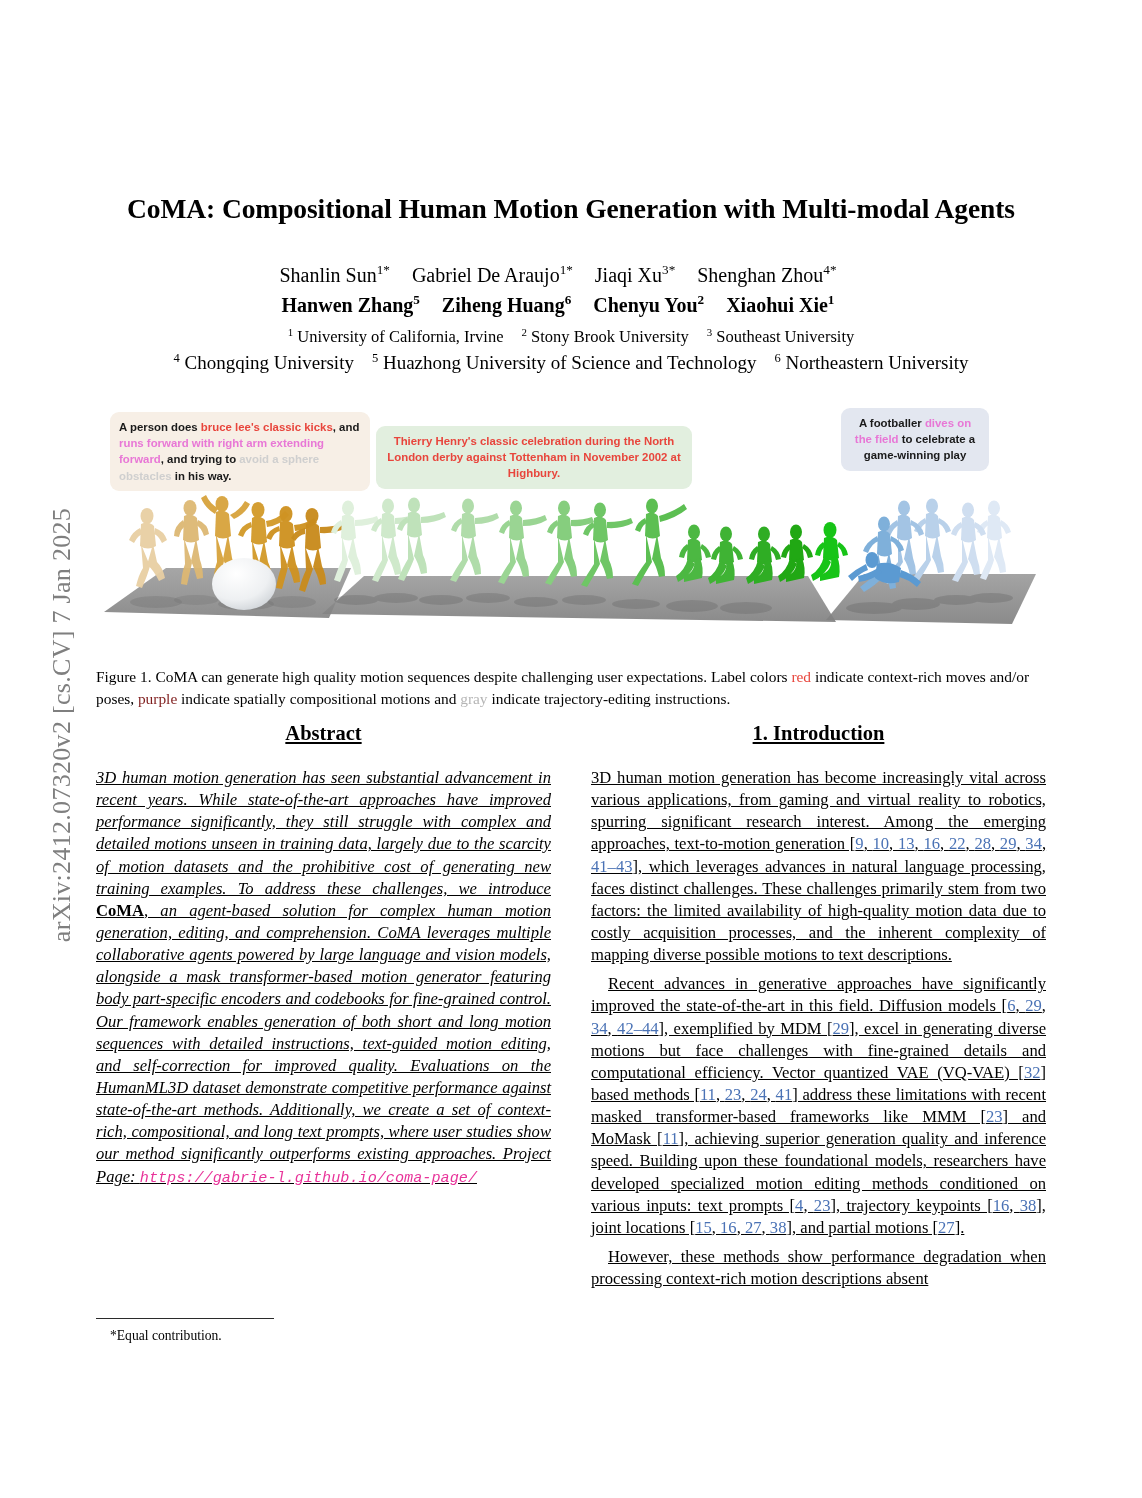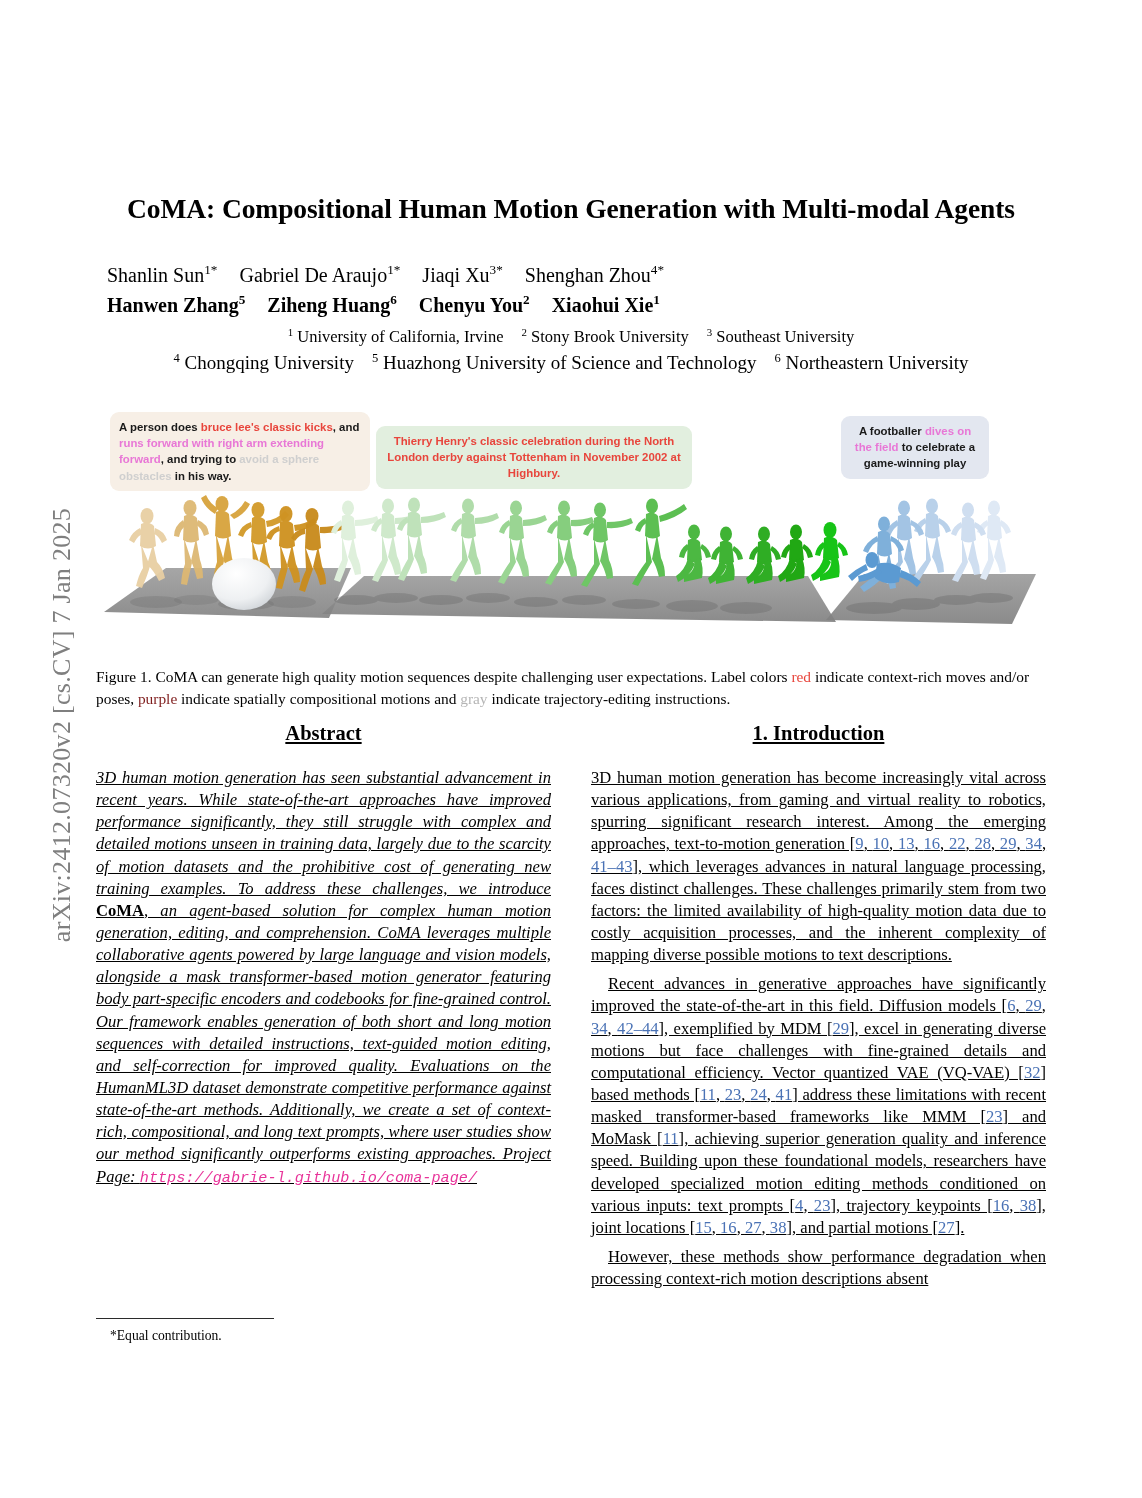--- a/index.html
+++ b/index.html
@@ -18,21 +18,21 @@
     letter-spacing:.3px;white-space:nowrap;
   }
 
   
   #title{
     position:absolute;left:96px;top:193px;width:950px;
     text-align:center;font-size:27.5px;font-weight:bold;
     letter-spacing:-.1px;
   }
   .authors{
-    position:absolute;left:107px;width:950px;
+    position:absolute;left:83px;width:950px;text-align:center;
     font-size:20px;
   }
   #authors-row1{top:264px;}
   #authors-row2{top:294px;font-weight:bold;}
   .authors .nm{white-space:nowrap;}
   .authors .sp{display:inline-block;width:22px;}
   sup{font-size:.66em;vertical-align:super;line-height:0;}
 
   .affils{
     position:absolute;left:96px;width:950px;text-align:center;
@@ -48,21 +48,21 @@
   
   #figure{position:absolute;left:96px;top:400px;width:950px;height:240px;}
   .cap-box{
     position:absolute;border-radius:9px;
     font-family:"Liberation Sans", sans-serif;
     font-size:11.4px;line-height:1.42;font-weight:bold;
     padding:7px 9px;box-sizing:border-box;text-align:center;
   }
   #label-orange{left:14px;top:12px;width:260px;background:#f7efe6;text-align:left;}
   #label-green{left:280px;top:26px;width:316px;background:#e2efdf;color:#e8453c;}
-  #label-blue{left:745px;top:16px;width:148px;background:#e3e7f0;}
+  #label-blue{left:745px;top:8px;width:148px;background:#e3e7f0;}
   .c-red{color:#e8453c;}
   .c-purple{color:#e877d6;}
   .c-gray{color:#cfcfcf;}
   .c-black{color:#1a1a1a;}
 
   
   #fig-art{position:absolute;left:0;top:72px;width:950px;height:168px;}
 
   
   #fig-caption{

